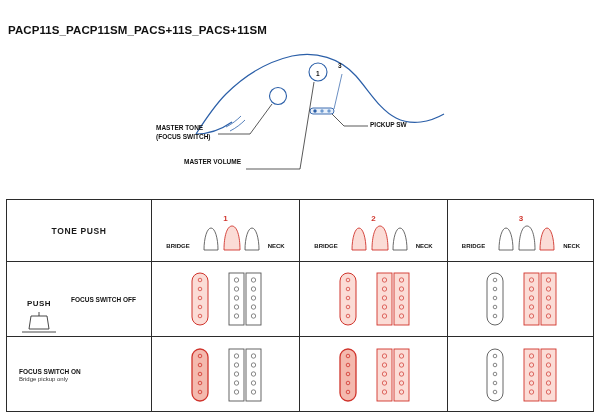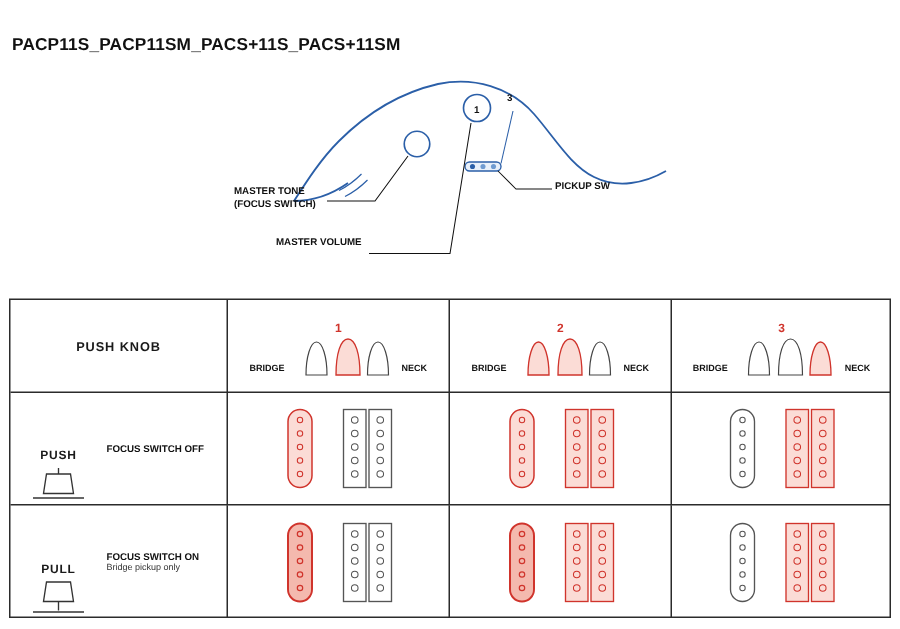--- a/index.html
+++ b/index.html
@@ -200,21 +200,21 @@
   <div class="callout master-tone">
     <div>MASTER TONE</div>
     <div class="sub">(FOCUS SWITCH)</div>
   </div>
   <div class="callout master-volume">MASTER VOLUME</div>
   <div class="callout pickup-sw">PICKUP SW</div>
 </div>
 
 <div class="table">
 
-  <div class="cell tone-knob-head">PUSH KNOB</div>
+  <div class="cell tone-knob-head">TONE PUSH</div>
 
   <div class="cell sel-head">
     <div class="sel-num">1</div>
     <div class="sel-row">
       <span class="sel-end">BRIDGE</span>
       <svg width="70" height="28" viewBox="0 0 70 28">
         <path d="M10 26 C 10 14, 13 4, 17 4 C 21 4, 24 14, 24 26 Z" fill="#ffffff" stroke="#444" stroke-width="0.8"></path>
         <path d="M30 26 C 30 12, 33 2, 38 2 C 43 2, 46 12, 46 26 Z" fill="#fbdcd6" stroke="#d0342c" stroke-width="0.9"></path>
         <path d="M51 26 C 51 14, 54 4, 58 4 C 62 4, 65 14, 65 26 Z" fill="#ffffff" stroke="#444" stroke-width="0.8"></path>
       </svg>
@@ -331,28 +331,20 @@
       <circle cx="8.5" cy="45" r="2.2" fill="none" stroke="#d0342c" stroke-width="0.7"></circle>
       <circle cx="25.5" cy="9" r="2.2" fill="none" stroke="#d0342c" stroke-width="0.7"></circle>
       <circle cx="25.5" cy="18" r="2.2" fill="none" stroke="#d0342c" stroke-width="0.7"></circle>
       <circle cx="25.5" cy="27" r="2.2" fill="none" stroke="#d0342c" stroke-width="0.7"></circle>
       <circle cx="25.5" cy="36" r="2.2" fill="none" stroke="#d0342c" stroke-width="0.7"></circle>
       <circle cx="25.5" cy="45" r="2.2" fill="none" stroke="#d0342c" stroke-width="0.7"></circle>
     </svg>
   </div>
 
   <div class="cell last-row pp-cell">
-    <div class="pp-knob">
-      <div class="pp-word">PULL</div>
-      <svg width="46" height="26" viewBox="0 0 46 26">
-        <path d="M15 2 L 31 2 L 33 15 L 13 15 Z" fill="#ffffff" stroke="#333" stroke-width="0.9"></path>
-        <line x1="6" y1="22" x2="40" y2="22" stroke="#333" stroke-width="0.9"></line>
-        <line x1="23" y1="15" x2="23" y2="21" stroke="#333" stroke-width="0.9"></line>
-      </svg>
-    </div>
     <div class="pp-text">
       <div class="pp-main">FOCUS SWITCH ON</div>
       <div class="pp-sub">Bridge pickup only</div>
     </div>
   </div>
 
   <div class="cell last-row pu-cell">
     <svg width="20" height="56" viewBox="0 0 20 56">
       <rect x="2" y="2" width="16" height="52" rx="8" fill="#f4b9ae" stroke="#d0342c" stroke-width="1.3"></rect>
       <circle cx="10" cy="9" r="1.8" fill="none" stroke="#d0342c" stroke-width="0.8"></circle>

